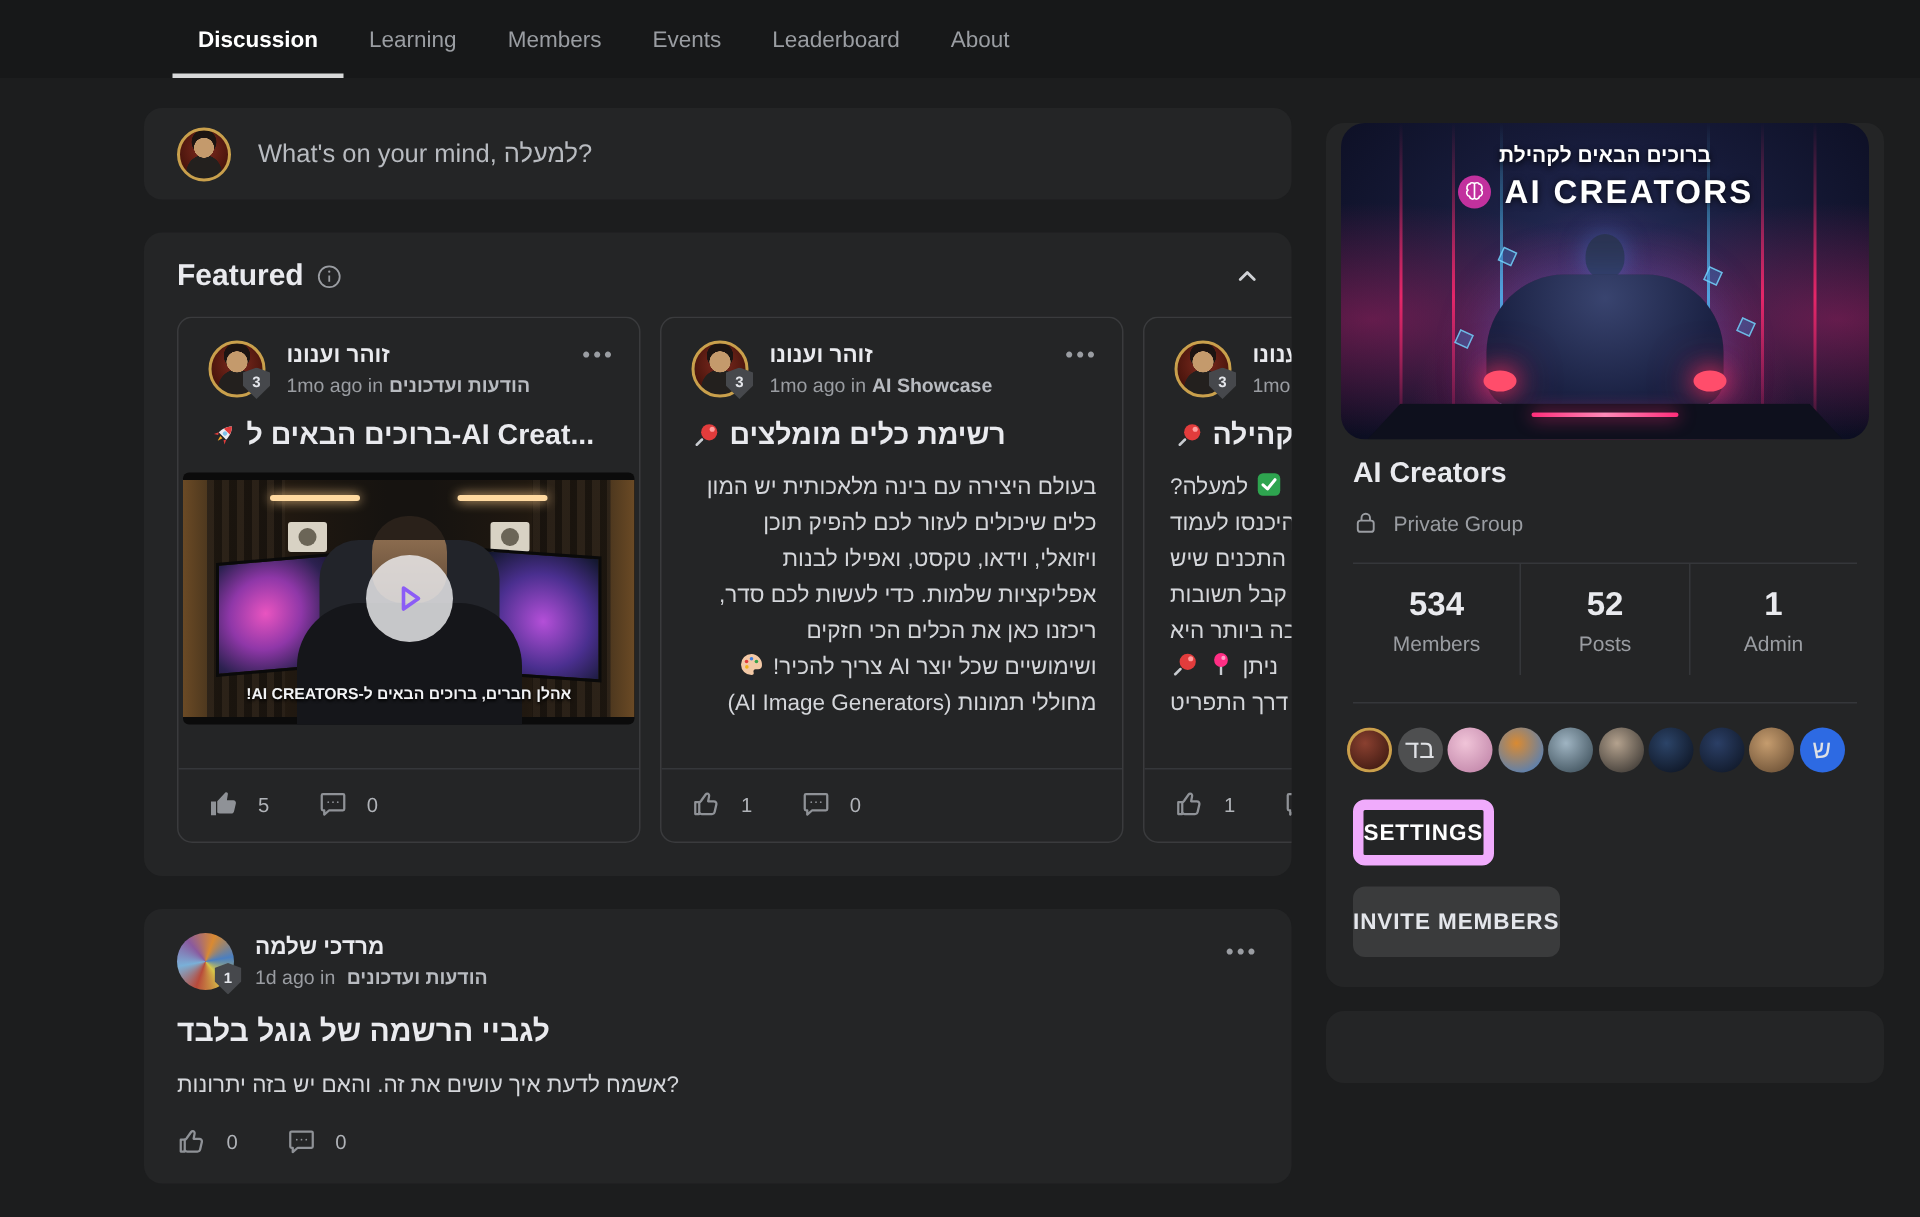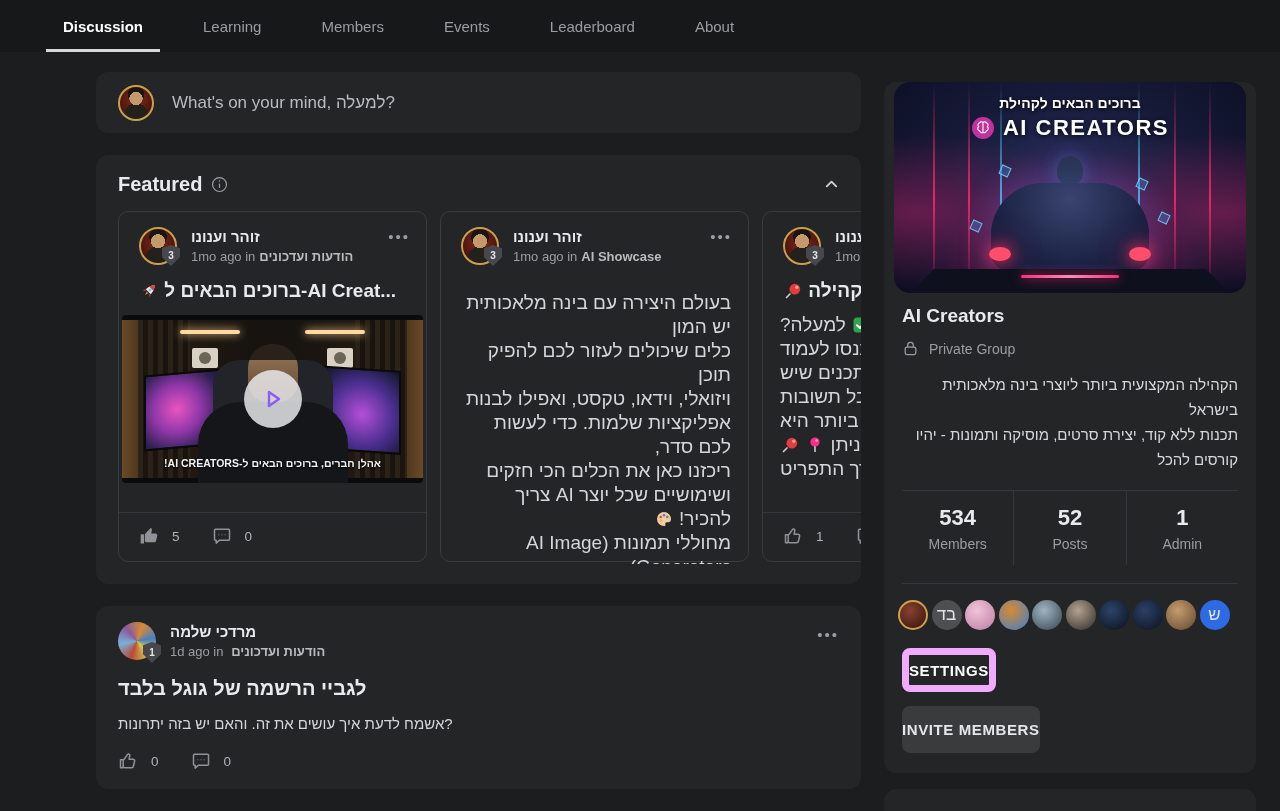--- a/index.html
+++ b/index.html
@@ -3,21 +3,21 @@
 <meta charset="utf-8">
 <style>
   * { box-sizing: border-box; margin: 0; padding: 0; }
   html,body { width:1280px; height:811px; overflow:hidden; }
   body {
     background:#1c1d1e;
     font-family:"Liberation Sans","DejaVu Sans",sans-serif;
     color:#e7e9ed;
   }
   
-  .nav { height:52px; background:#171819; display:flex; align-items:stretch; padding-left:46px;gap:26px; }
+  .nav { height:52px; background:#171819; display:flex; align-items:stretch; padding-left:115px; }
   .tab { display:flex; align-items:center; padding:0 17px; font-size:15px; color:#9a9da2; position:relative; cursor:pointer; }
   .tab.active { color:#ffffff; font-weight:700; }
   .tab.active::after { content:""; position:absolute; left:0; right:0; bottom:0; height:3px; background:#d8d9da; }
 
   
   .page { display:flex; gap:23px; padding:20px 24px 0 96px; }
   .main-col { width:765px; flex:none; }
   .side-col { width:372px; flex:none; }
   .card { background:#242526; border-radius:12px; }
 
@@ -54,21 +54,21 @@
   .icon-btn { color:#9a9da2; display:flex; align-items:center; cursor:pointer; }
   .f-chevron { margin-left:auto; color:#cfd1d5; }
   .fcards { display:flex; gap:13px; overflow:hidden; margin-right:-22px; height:353px; }
   .fcard { width:309px; flex:none; height:351px; border:1px solid #3a3b3d; border-radius:10px; background:#242526; position:relative; display:flex; flex-direction:column; cursor:pointer; }
   .fc-head { display:flex; gap:14px; padding:15px 20px 0; }
   .fc-name { font-size:15px; font-weight:700; color:#e9eaee; padding-top:1px; }
   .fc-meta { font-size:13px; color:#9a9da2; margin-top:4px; }
   .fc-meta b { color:#b8bbc0; margin-left:4px; }
   .fc-dots { position:absolute; top:16px; right:16px; color:#9a9da2; font-size:15px; letter-spacing:2px; cursor:pointer; }
   .fc-title { padding:15px 20px 0; font-size:19px; font-weight:700; color:#e9eaee; direction:ltr; white-space:nowrap; overflow:hidden; }
-  .fc-body { padding:11px 17px 0 17px; font-size:19px; color:#d4d6da; }
+  .fc-body { padding:11px 17px 0 17px; font-size:15px; color:#d4d6da; }
   .fc-line { direction:rtl; text-align:right; line-height:24px; }
   .fcard.clipped .fc-line { text-align:left; }
   .fc-footer { margin-top:auto; border-top:1px solid #35373a; padding:13px 20px 15px; display:flex; align-items:center; color:#8f9297; }
   .react { display:flex; align-items:center; gap:13px; font-size:14px; color:#8f9297; cursor:pointer; }
   .react + .react { margin-left:32px; }
   .react svg { width:20px; height:20px; }
   .react .cnt { color:#b0b3b8; font-size:13.5px; }
 
   
   .vt { margin:13px 3px 0; height:168px; border-radius:4px; background:#0b0b0b; position:relative; overflow:hidden; }
@@ -424,24 +424,20 @@
         </div>
       </div>
       <div class="g-name">AI Creators</div>
       <div class="g-priv">
         <svg viewBox="0 0 24 24" fill="none" stroke="currentColor" stroke-width="1.8">
             <rect x="4.5" y="10" width="15" height="10.5" rx="2.5"></rect>
             <path d="M8 10 V7.5 a4 4 0 0 1 8 0 V10"></path>
           </svg>
         <span>Private Group</span>
       </div>
-      <div class="g-desc" id="gdesc">
-          <div>הקהילה המקצועית ביותר ליוצרי בינה מלאכותית בישראל</div>
-          <div>תכנות ללא קוד, יצירת סרטים, מוסיקה ותמונות - יהיו קורסים להכל</div>
-        </div>
       <div class="hr"></div>
       <div class="stats" id="stats">
           <div class="stat">
             <div class="stat-v">534</div>
             <div class="stat-l">Members</div>
           </div>
           <div class="stat">
             <div class="stat-v">52</div>
             <div class="stat-l">Posts</div>
           </div>

